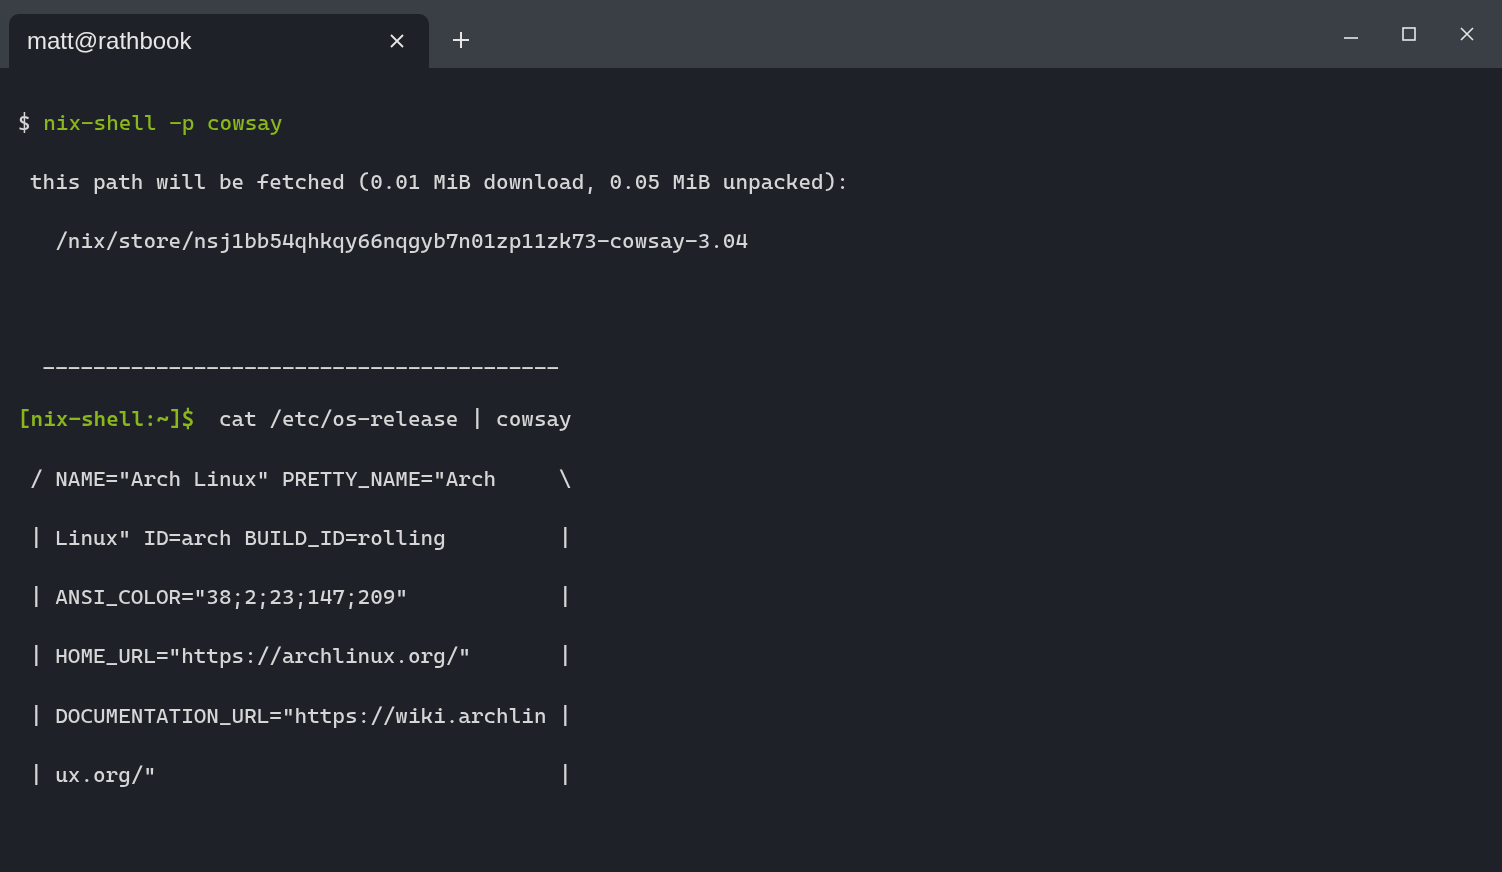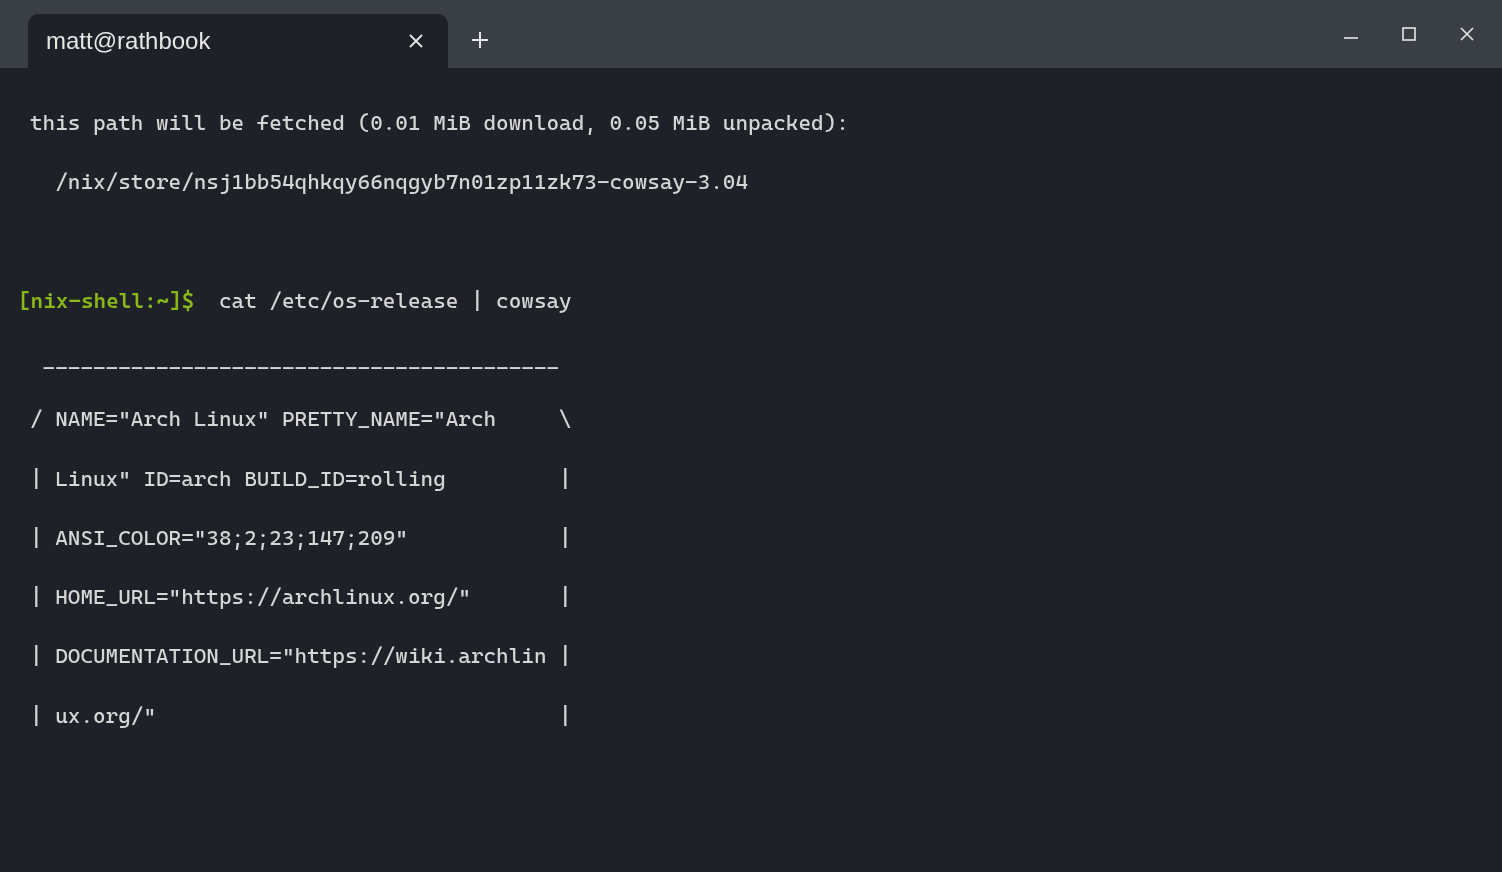--- a/index.html
+++ b/index.html
@@ -9,21 +9,21 @@
     font-family: 'Cascadia Mono', 'Consolas', 'Menlo', 'DejaVu Sans Mono', monospace;
     font-size: 21.5px;
     line-height: 1.38;
     color: #d6d6d6;
   }
   .titlebar {
     height: 68px;
     background: #3a3f45;
     display: flex;
     align-items: flex-end;
-    padding: 0 20px;
+    padding: 0 1px;
     position: relative;
   }
   .tab {
     background: #1e2228;
     border-radius: 10px 10px 0 0;
     padding: 0 18px;
     height: 54px;
     min-width: 420px;
     display: flex;
     align-items: center;
@@ -118,25 +118,26 @@
     </div>
     <div class="win-btn">
       <svg width="16" height="16" viewBox="0 0 16 16">
           <path d="M2 2 L14 14 M14 2 L2 14" stroke="#e6e6e6" stroke-width="1.6" fill="none"></path>
         </svg>
     </div>
   </div>
 </div>
 
 <div class="terminal-body">
+<div class="line"><span class="prompt-dollar">$ </span><span class="cmd-green">nix-shell -p cowsay</span></div>
 <div class="line output-text">this path will be fetched (0.01 MiB download, 0.05 MiB unpacked):</div>
 <div class="line output-text">  /nix/store/nsj1bb54qhkqy66nqgyb7n01zp11zk73-cowsay-3.04</div>
 <div class="line"></div>
+<div class="line output-text"> _________________________________________ </div>
 <div class="line"><span class="prompt-nixshell">[nix-shell:~]$</span><span class="output-text"> cat /etc/os-release | cowsay</span></div>
-<div class="line output-text"> _________________________________________ </div>
 <div class="line output-text">/ NAME="Arch Linux" PRETTY_NAME="Arch     \</div>
 <div class="line output-text">| Linux" ID=arch BUILD_ID=rolling         |</div>
 <div class="line output-text">| ANSI_COLOR="38;2;23;147;209"            |</div>
 <div class="line output-text">| HOME_URL="https://archlinux.org/"       |</div>
 <div class="line output-text">| DOCUMENTATION_URL="https://wiki.archlin |</div>
 <div class="line output-text">| ux.org/"                                |</div>
 
 
 
 

